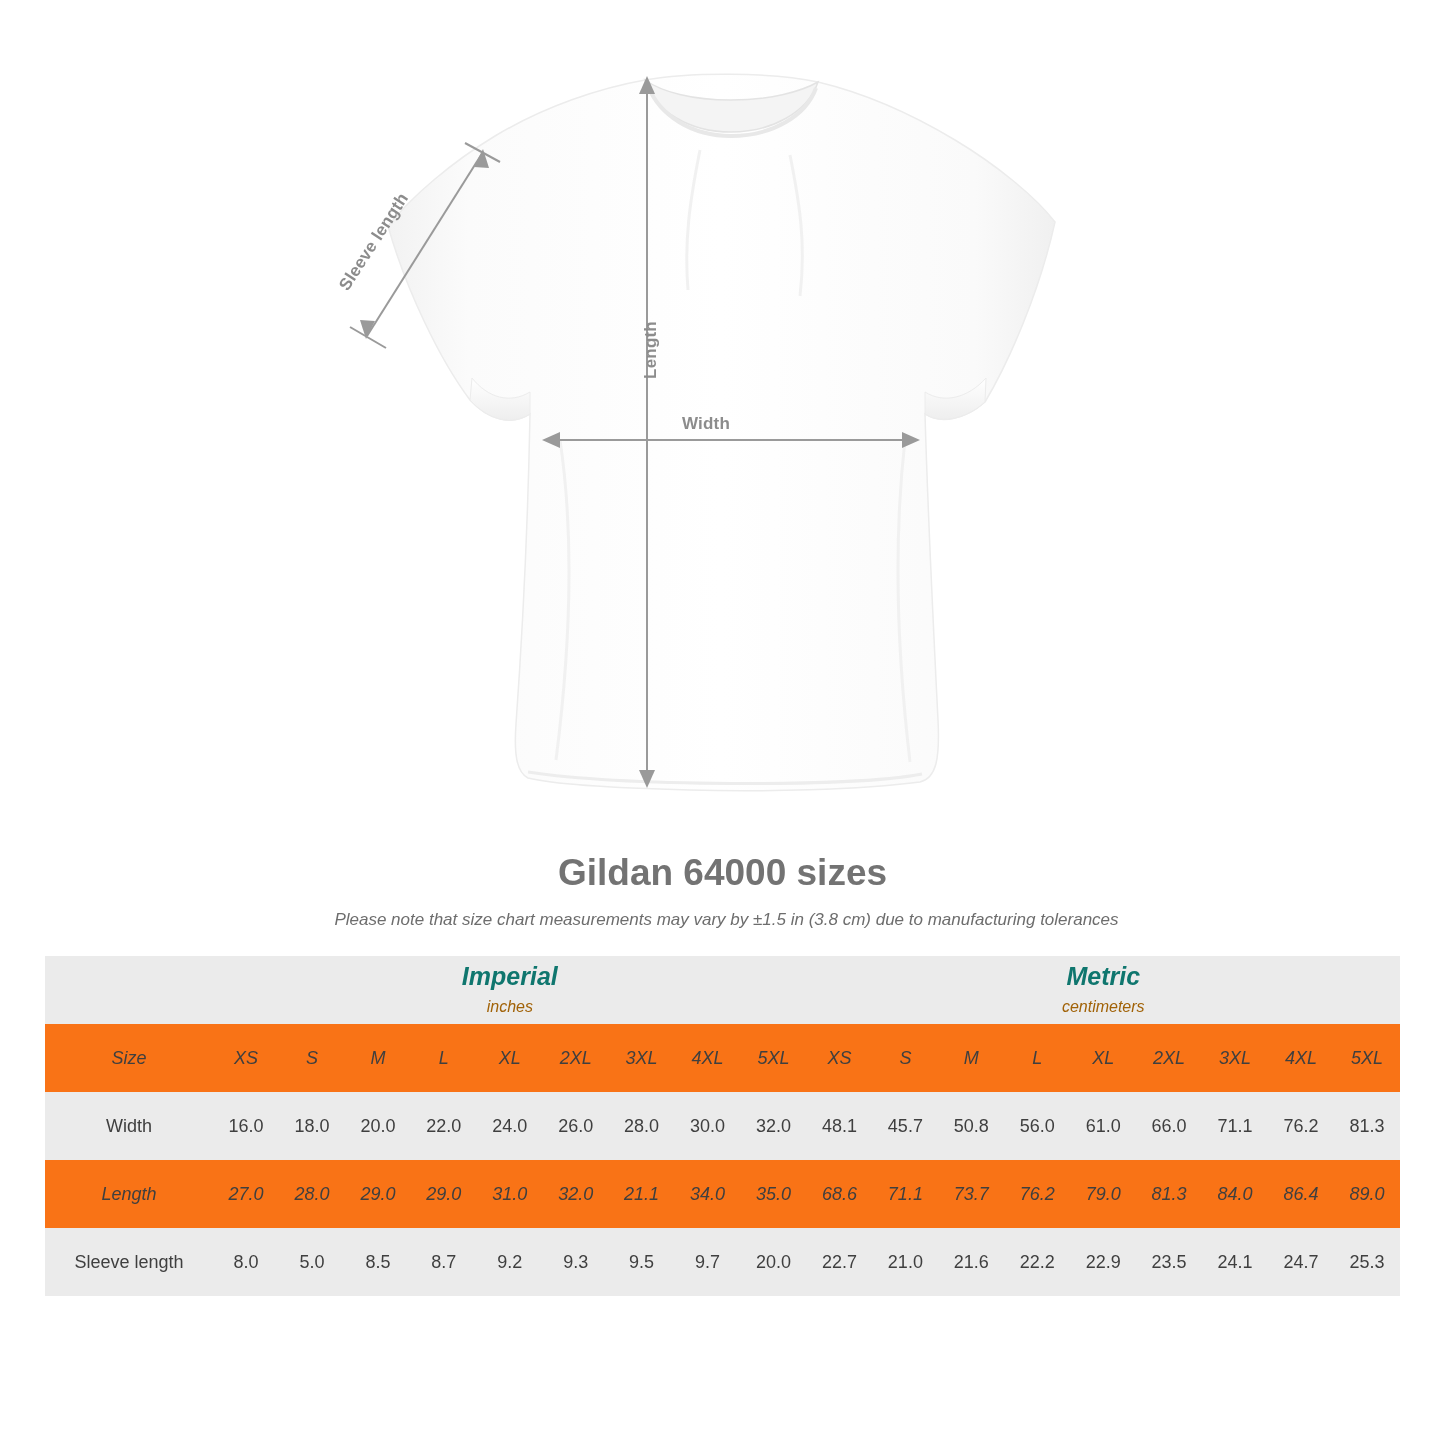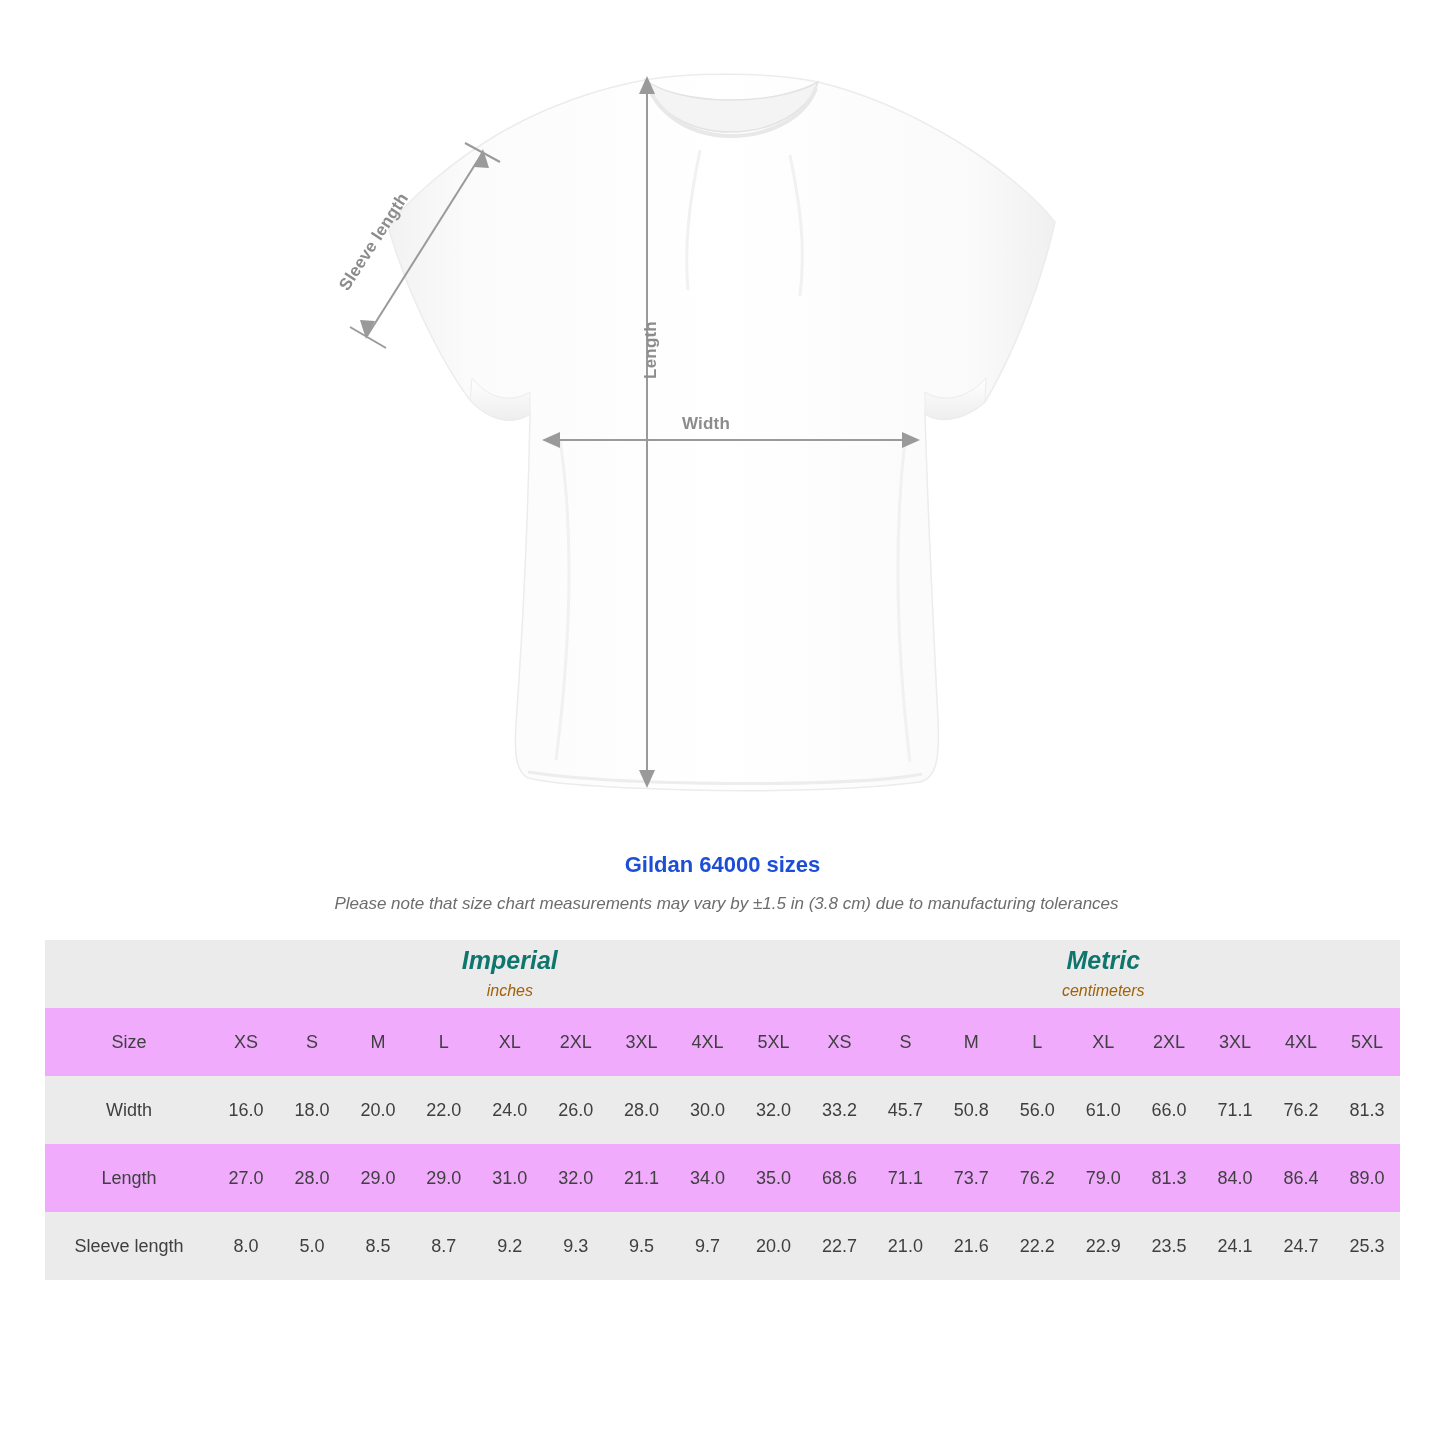--- a/index.html
+++ b/index.html
@@ -52,23 +52,23 @@
     left: 682px;
     top: 414px;
   }
 
   
   .title-block {
     text-align: center;
     margin-top: 22px;
   }
   .chart-title {
-    font-size: 22px;
-    font-weight: bold;
-    color: #1d4ed8;
+    font-size: 37px;
+    font-weight: bold;
+    color: #737373;
     margin: 0;
   }
   .chart-note {
     font-size: 17px;
     font-style: italic;
     color: #6d6d6d;
     margin: 16px 0 0 8px;
   }
 
   
@@ -102,21 +102,21 @@
     color: #0f766e;
     line-height: 1.35;
   }
   .unit-sub {
     font-size: 16px;
     font-style: italic;
     color: #a16207;
     line-height: 1.6;
   }
   .row-shade td { background: #ebebeb; }
-  .row-plain td { background: #f0abfc; }
+  .row-plain td { background: #f97316; font-style: italic; }
 
   .rowlabel {
     font-weight: bold;
     font-size: 19px;
     color: #3f3f3f;
   }
   .sizehead {
     font-weight: bold;
     font-size: 19px;
     color: #3f3f3f;
@@ -273,21 +273,21 @@
         <td class="rowlabel">Width</td>
         <td>16.0</td>
         <td>18.0</td>
         <td>20.0</td>
         <td>22.0</td>
         <td>24.0</td>
         <td>26.0</td>
         <td>28.0</td>
         <td>30.0</td>
         <td>32.0</td>
-        <td>33.2</td>
+        <td>48.1</td>
         <td>45.7</td>
         <td>50.8</td>
         <td>56.0</td>
         <td>61.0</td>
         <td>66.0</td>
         <td>71.1</td>
         <td>76.2</td>
         <td>81.3</td>
       </tr>
 

